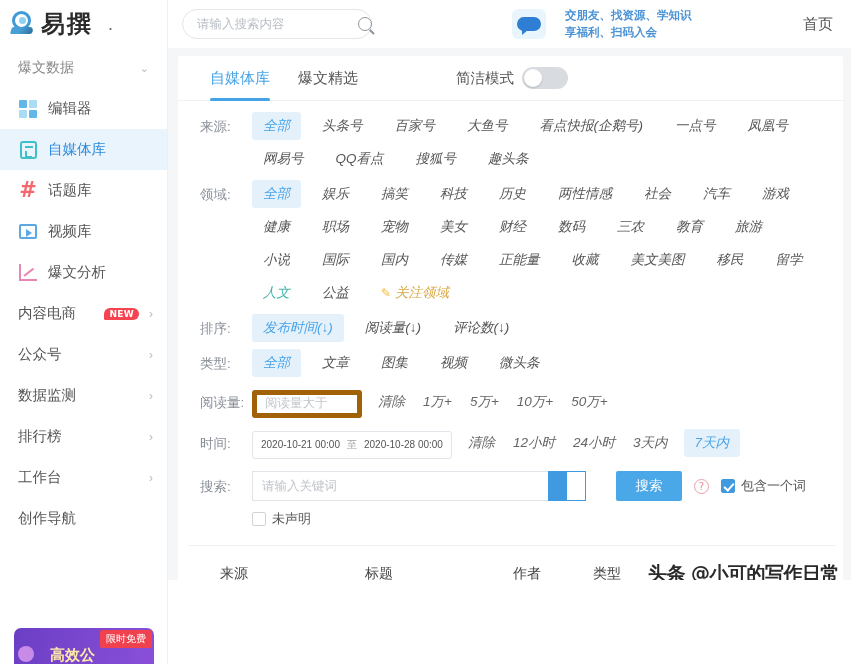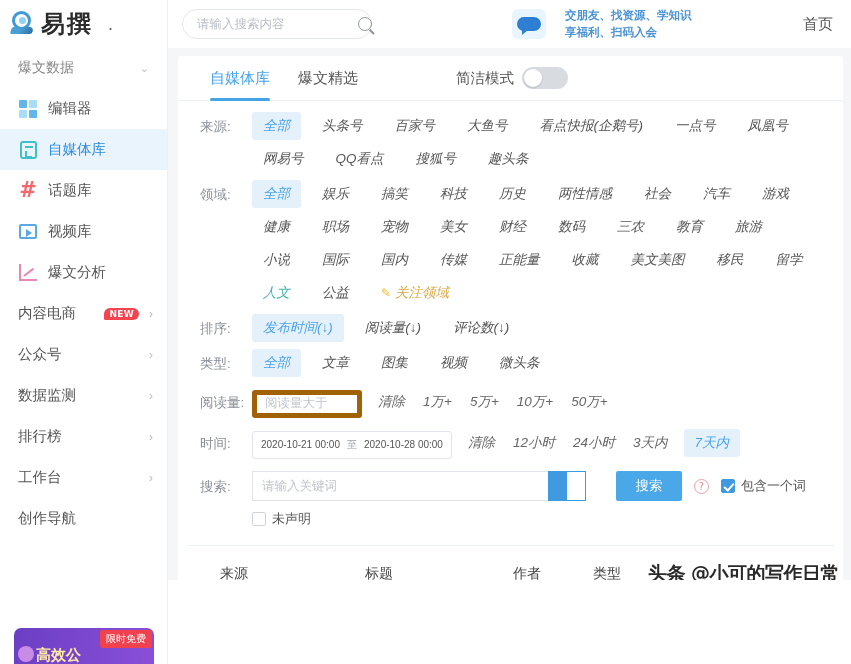--- a/index.html
+++ b/index.html
@@ -72,21 +72,21 @@
     background: #f5434f; color: #fff; font-size: 9px; font-weight: bold;
     padding: 1px 5px; border-radius: 8px 8px 8px 2px; margin-left: 4px;
     font-family: "DejaVu Sans", sans-serif; letter-spacing: .3px;
   }
   .promo {
     position: absolute; left: 14px; bottom: -8px; width: 140px; height: 44px;
     background: linear-gradient(100deg, #6b3fc4, #8a4fd8);
     border-radius: 7px; overflow: hidden;
   }
   .promo .ptext { color: #ffe9a8; font-size: 15px; font-weight: bold;
-                  padding: 18px 0 0 22px; white-space: nowrap; }
+                  padding: 18px 0 0 36px; white-space: nowrap; }
   .promo .pcircle { position: absolute; left: 4px; top: 18px; width: 16px; height: 16px;
                     border-radius: 50%; background: #c98be8; }
   .promo-badge {
     position: absolute; right: 2px; top: 2px; background: #f0414f; color: #fff;
     font-size: 10px; padding: 2px 6px; border-radius: 2px; white-space: nowrap; margin-left: 40px;
   }
 
   
   .main { flex: 1; height: 580px; background: #f4f6f8; position: relative; overflow: hidden; }
 

